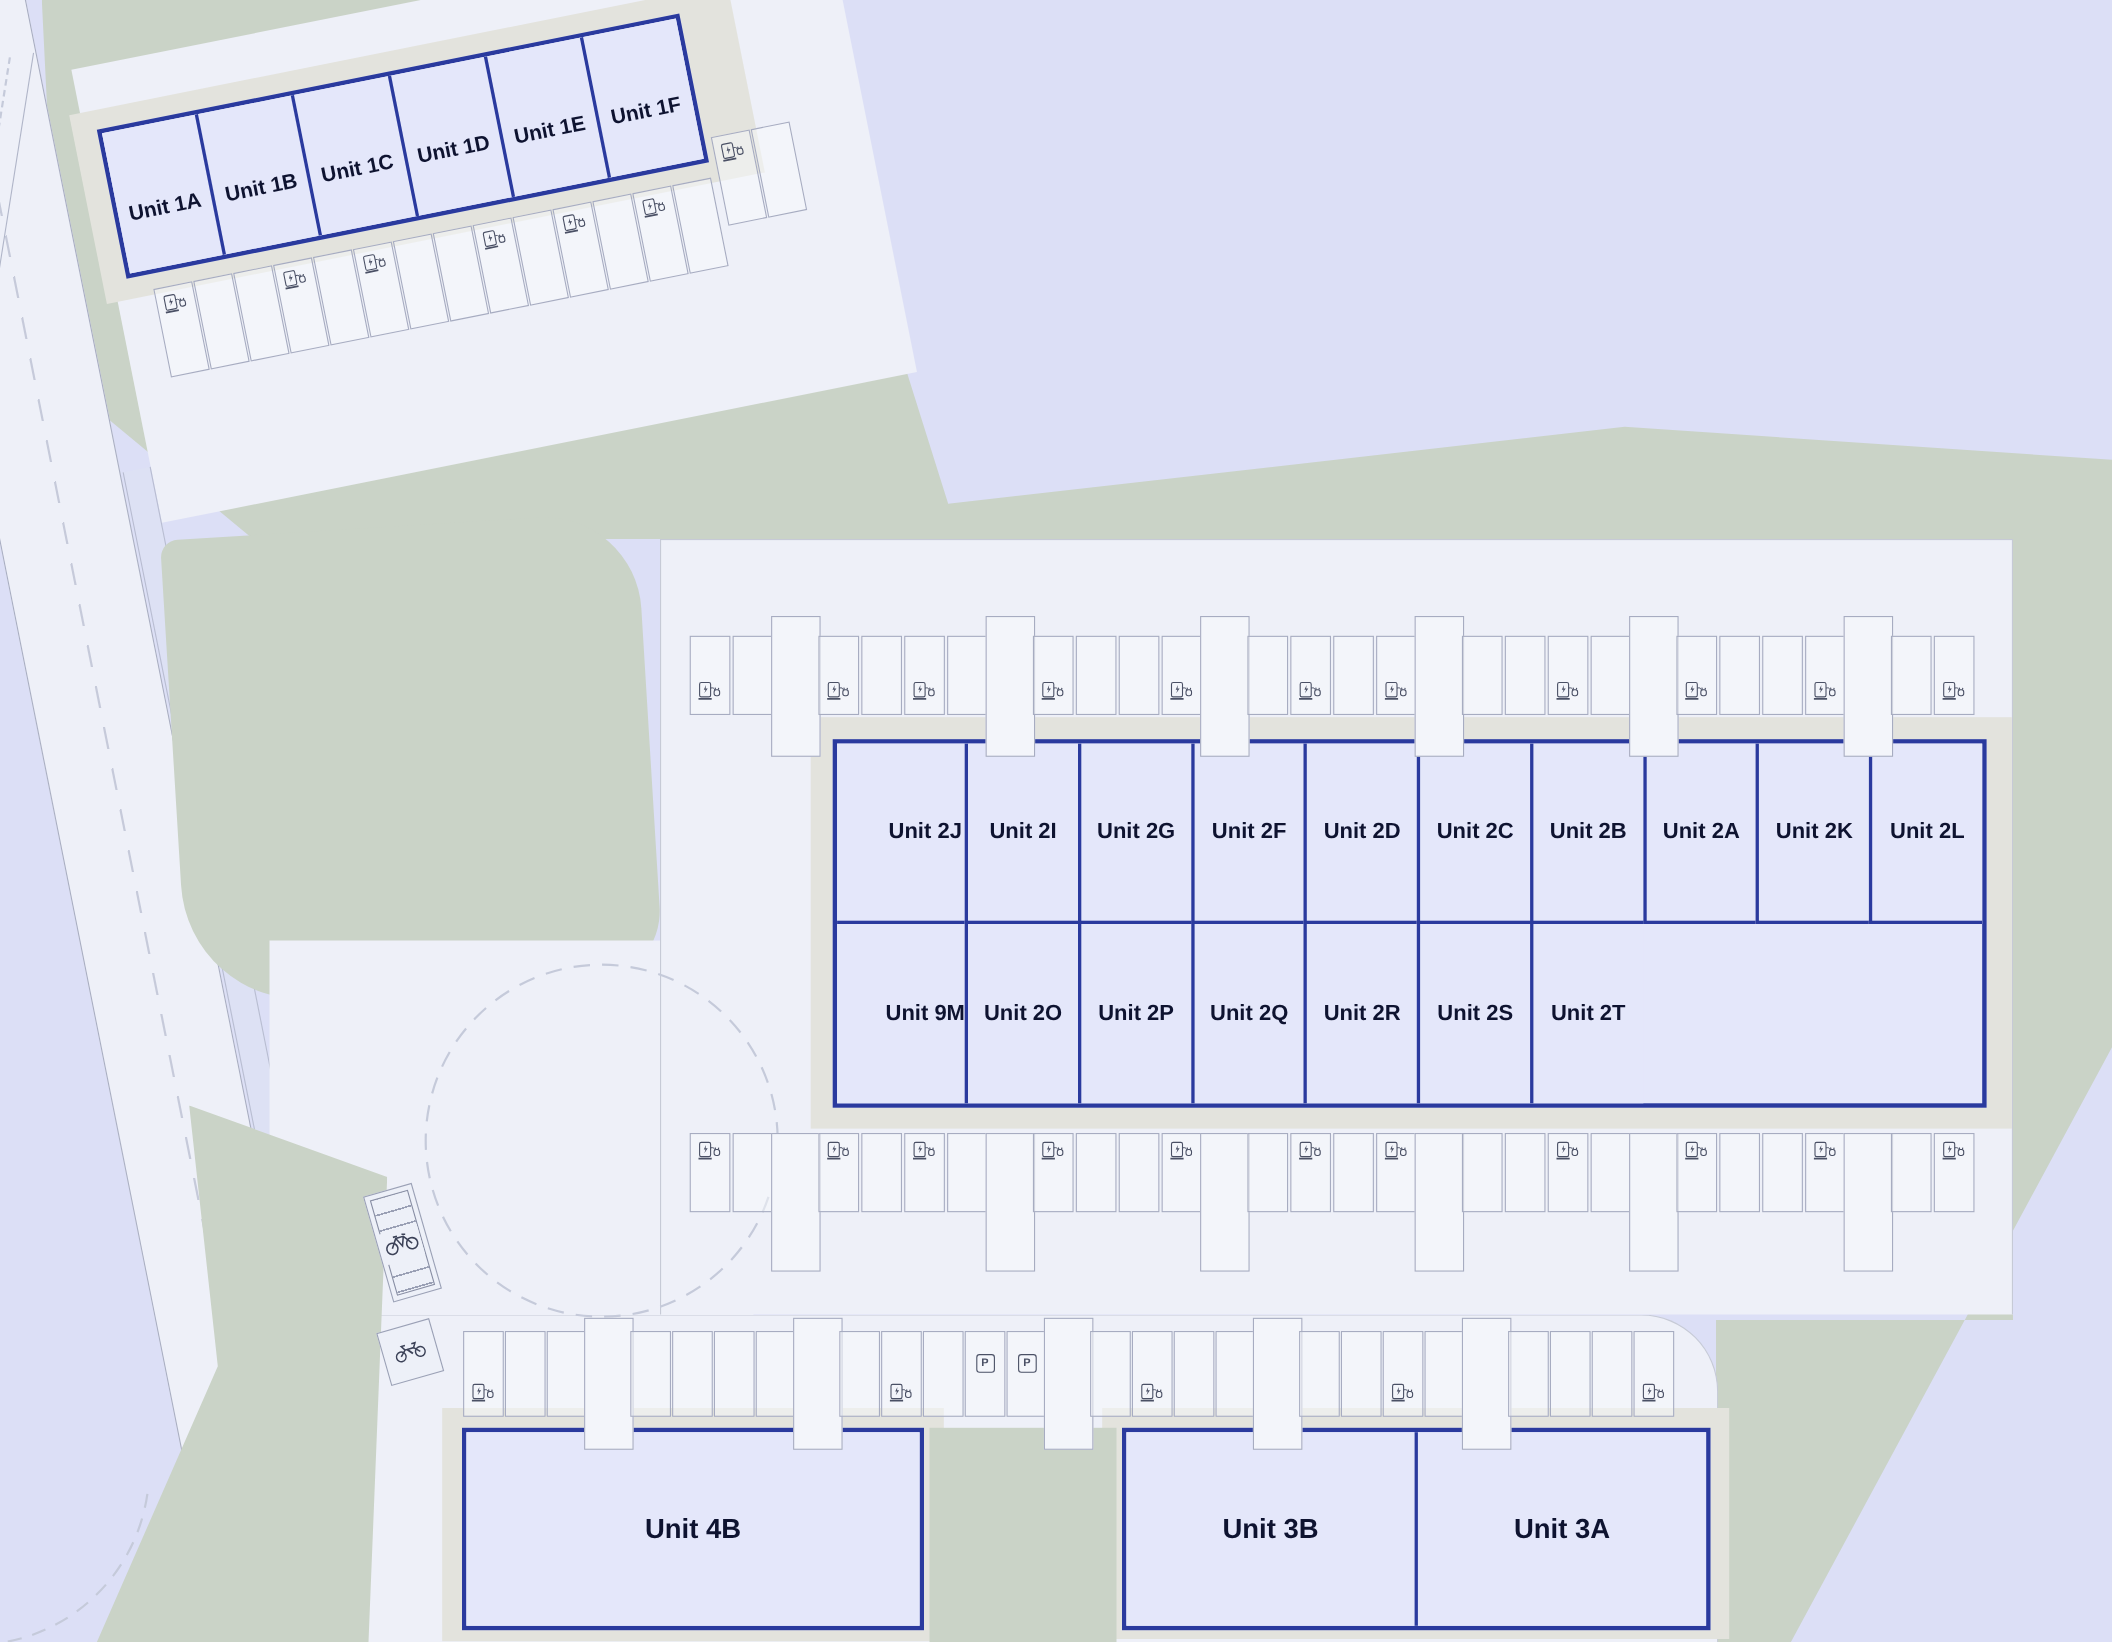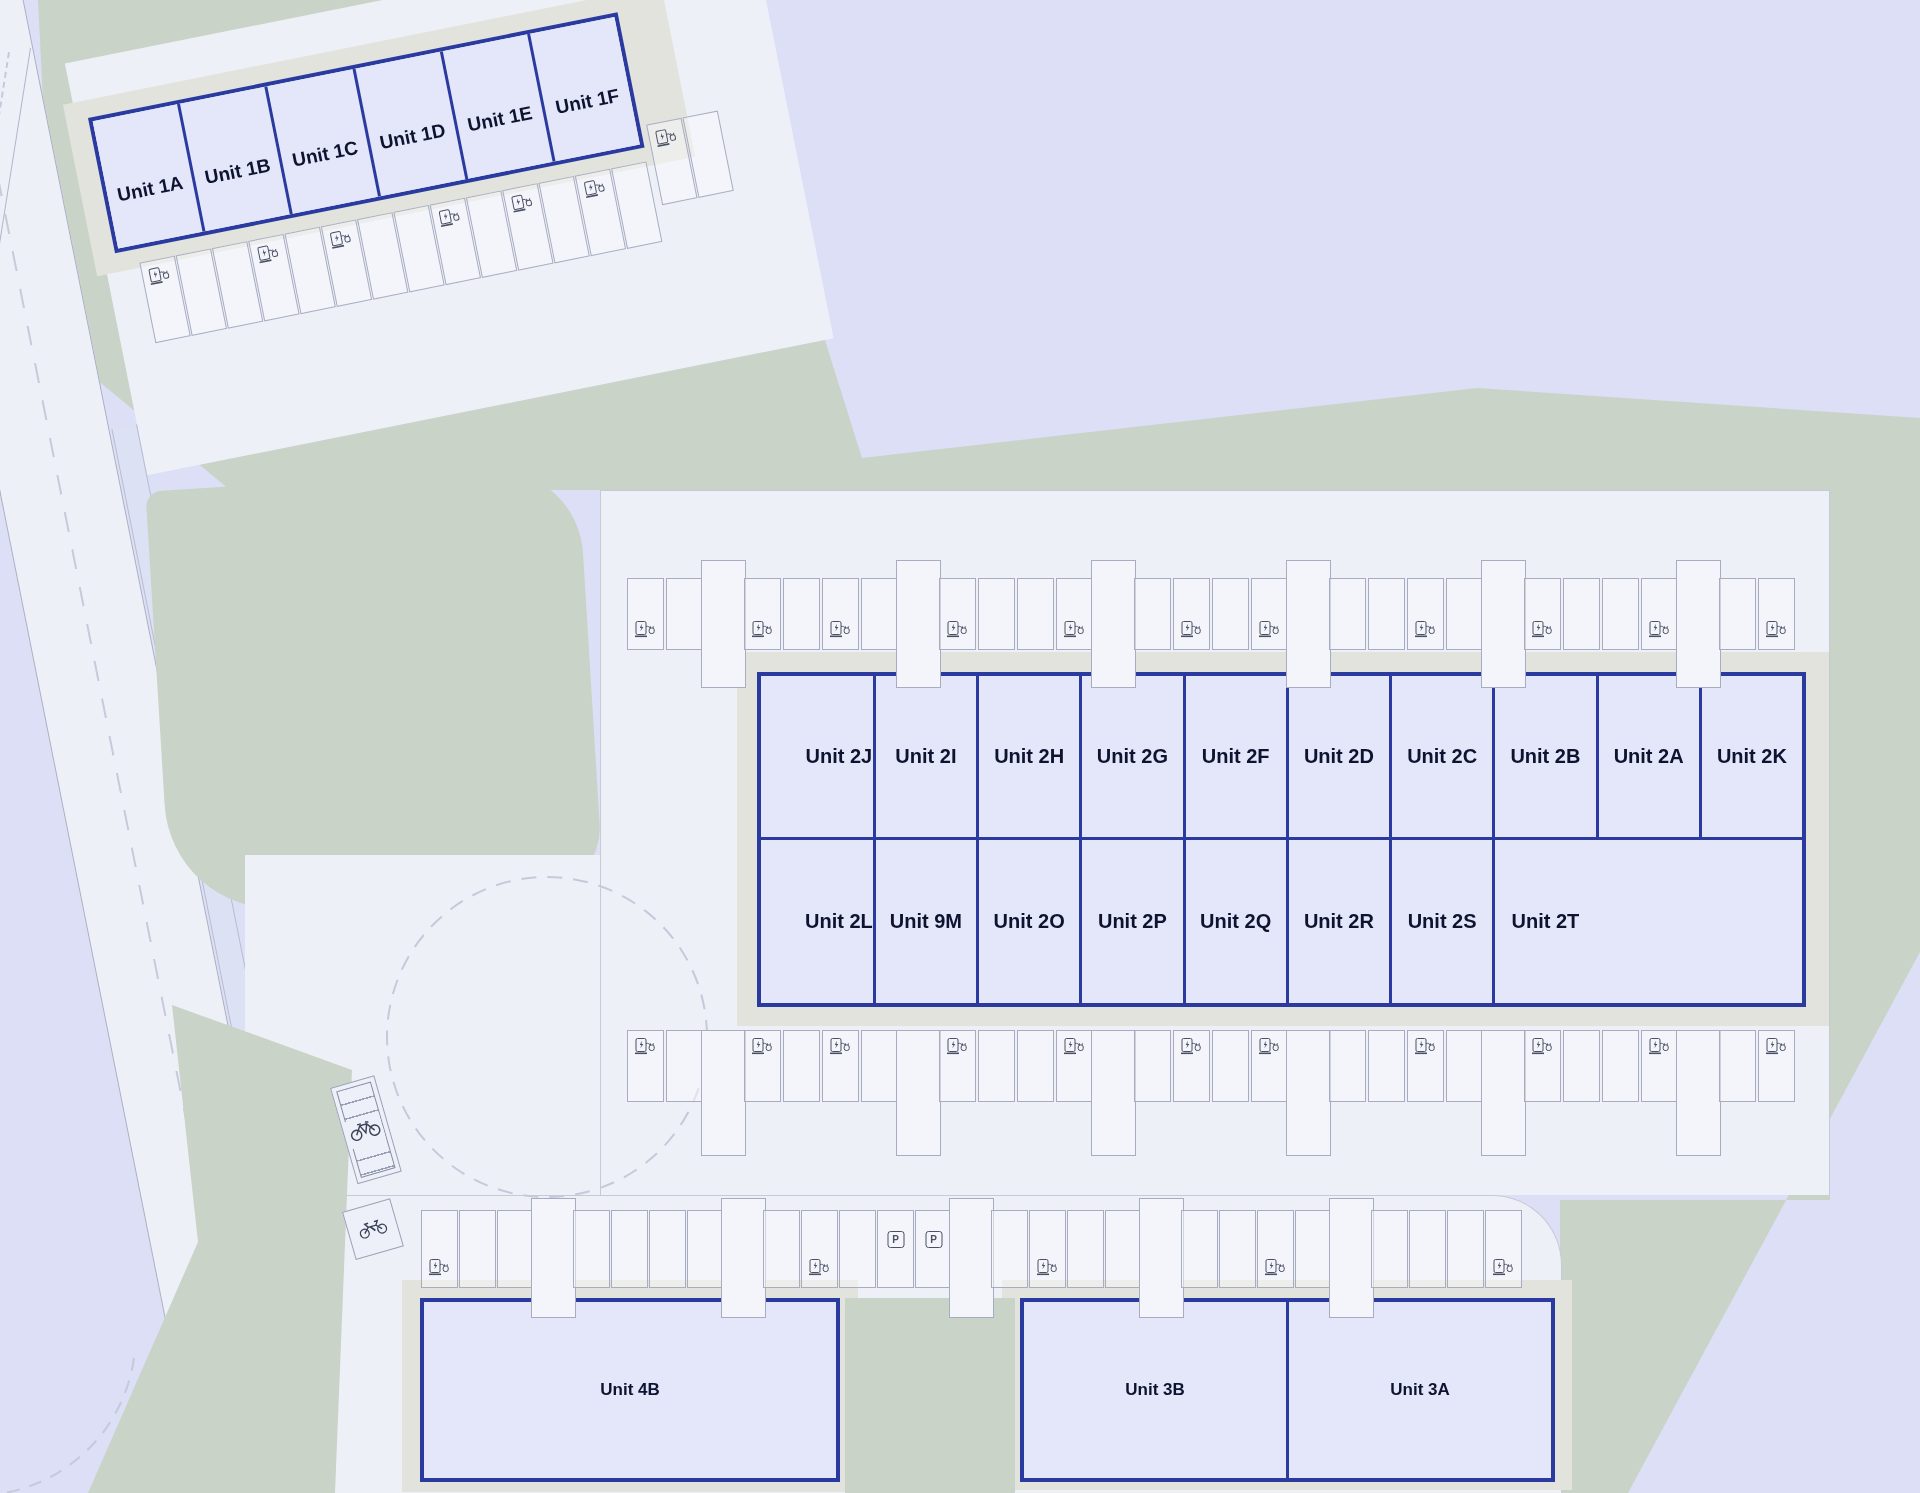--- a/index.html
+++ b/index.html
@@ -55,21 +55,21 @@
   #block2 .unit-cell{border-left:3px solid #2a3a9e;}
   #block2 .unit-cell:nth-child(10n+1){border-left:none;padding-left:44px;}
   #block2 .unit-cell:nth-child(-n+10){border-bottom:3px solid #2a3a9e;}
   #block2 .unit-label{font-size:20px;}
   .pad2{left:737px;top:652px;width:1092px;height:374px;}
   .pad3{left:1002px;top:1280px;width:570px;height:210px;}
   .pad4{left:402px;top:1280px;width:456px;height:212px;}
   #block4{left:420px;top:1298px;width:420px;height:184px;}
   #block3{left:1020px;top:1298px;width:535px;height:184px;}
   #block3 .unit-cell,#block4 .unit-cell{flex:1;}
-  #block3 .unit-label,#block4 .unit-label{font-size:17px;}
+  #block3 .unit-label,#block4 .unit-label{font-size:25px;}
 
   
   .stall{position:absolute;border:1px solid #a7acc1;background:rgba(248,249,252,.5);}
   .stall.tall{background:#f3f5fa;}
   .icon-wrap{position:absolute;left:50%;transform:translateX(-50%);}
   .p-badge{position:absolute;left:50%;transform:translateX(-50%);width:17px;height:17px;
     border:1.6px solid #4a5065;border-radius:3px;color:#4a5065;font-size:10px;font-weight:bold;
     display:flex;align-items:center;justify-content:center;background:#f4f6fb;}
 
   
@@ -234,23 +234,20 @@
 
   <div class="pad pad2"></div>
   <div id="block2">
       <div class="unit-cell">
         <span class="unit-label">Unit 2J</span>
       </div>
       <div class="unit-cell">
         <span class="unit-label">Unit 2I</span>
       </div>
       <div class="unit-cell">
-        <span class="unit-label">Unit 2H</span>
-      </div>
-      <div class="unit-cell">
         <span class="unit-label">Unit 2G</span>
       </div>
       <div class="unit-cell">
         <span class="unit-label">Unit 2F</span>
       </div>
       <div class="unit-cell">
         <span class="unit-label">Unit 2D</span>
       </div>
       <div class="unit-cell">
         <span class="unit-label">Unit 2C</span>

